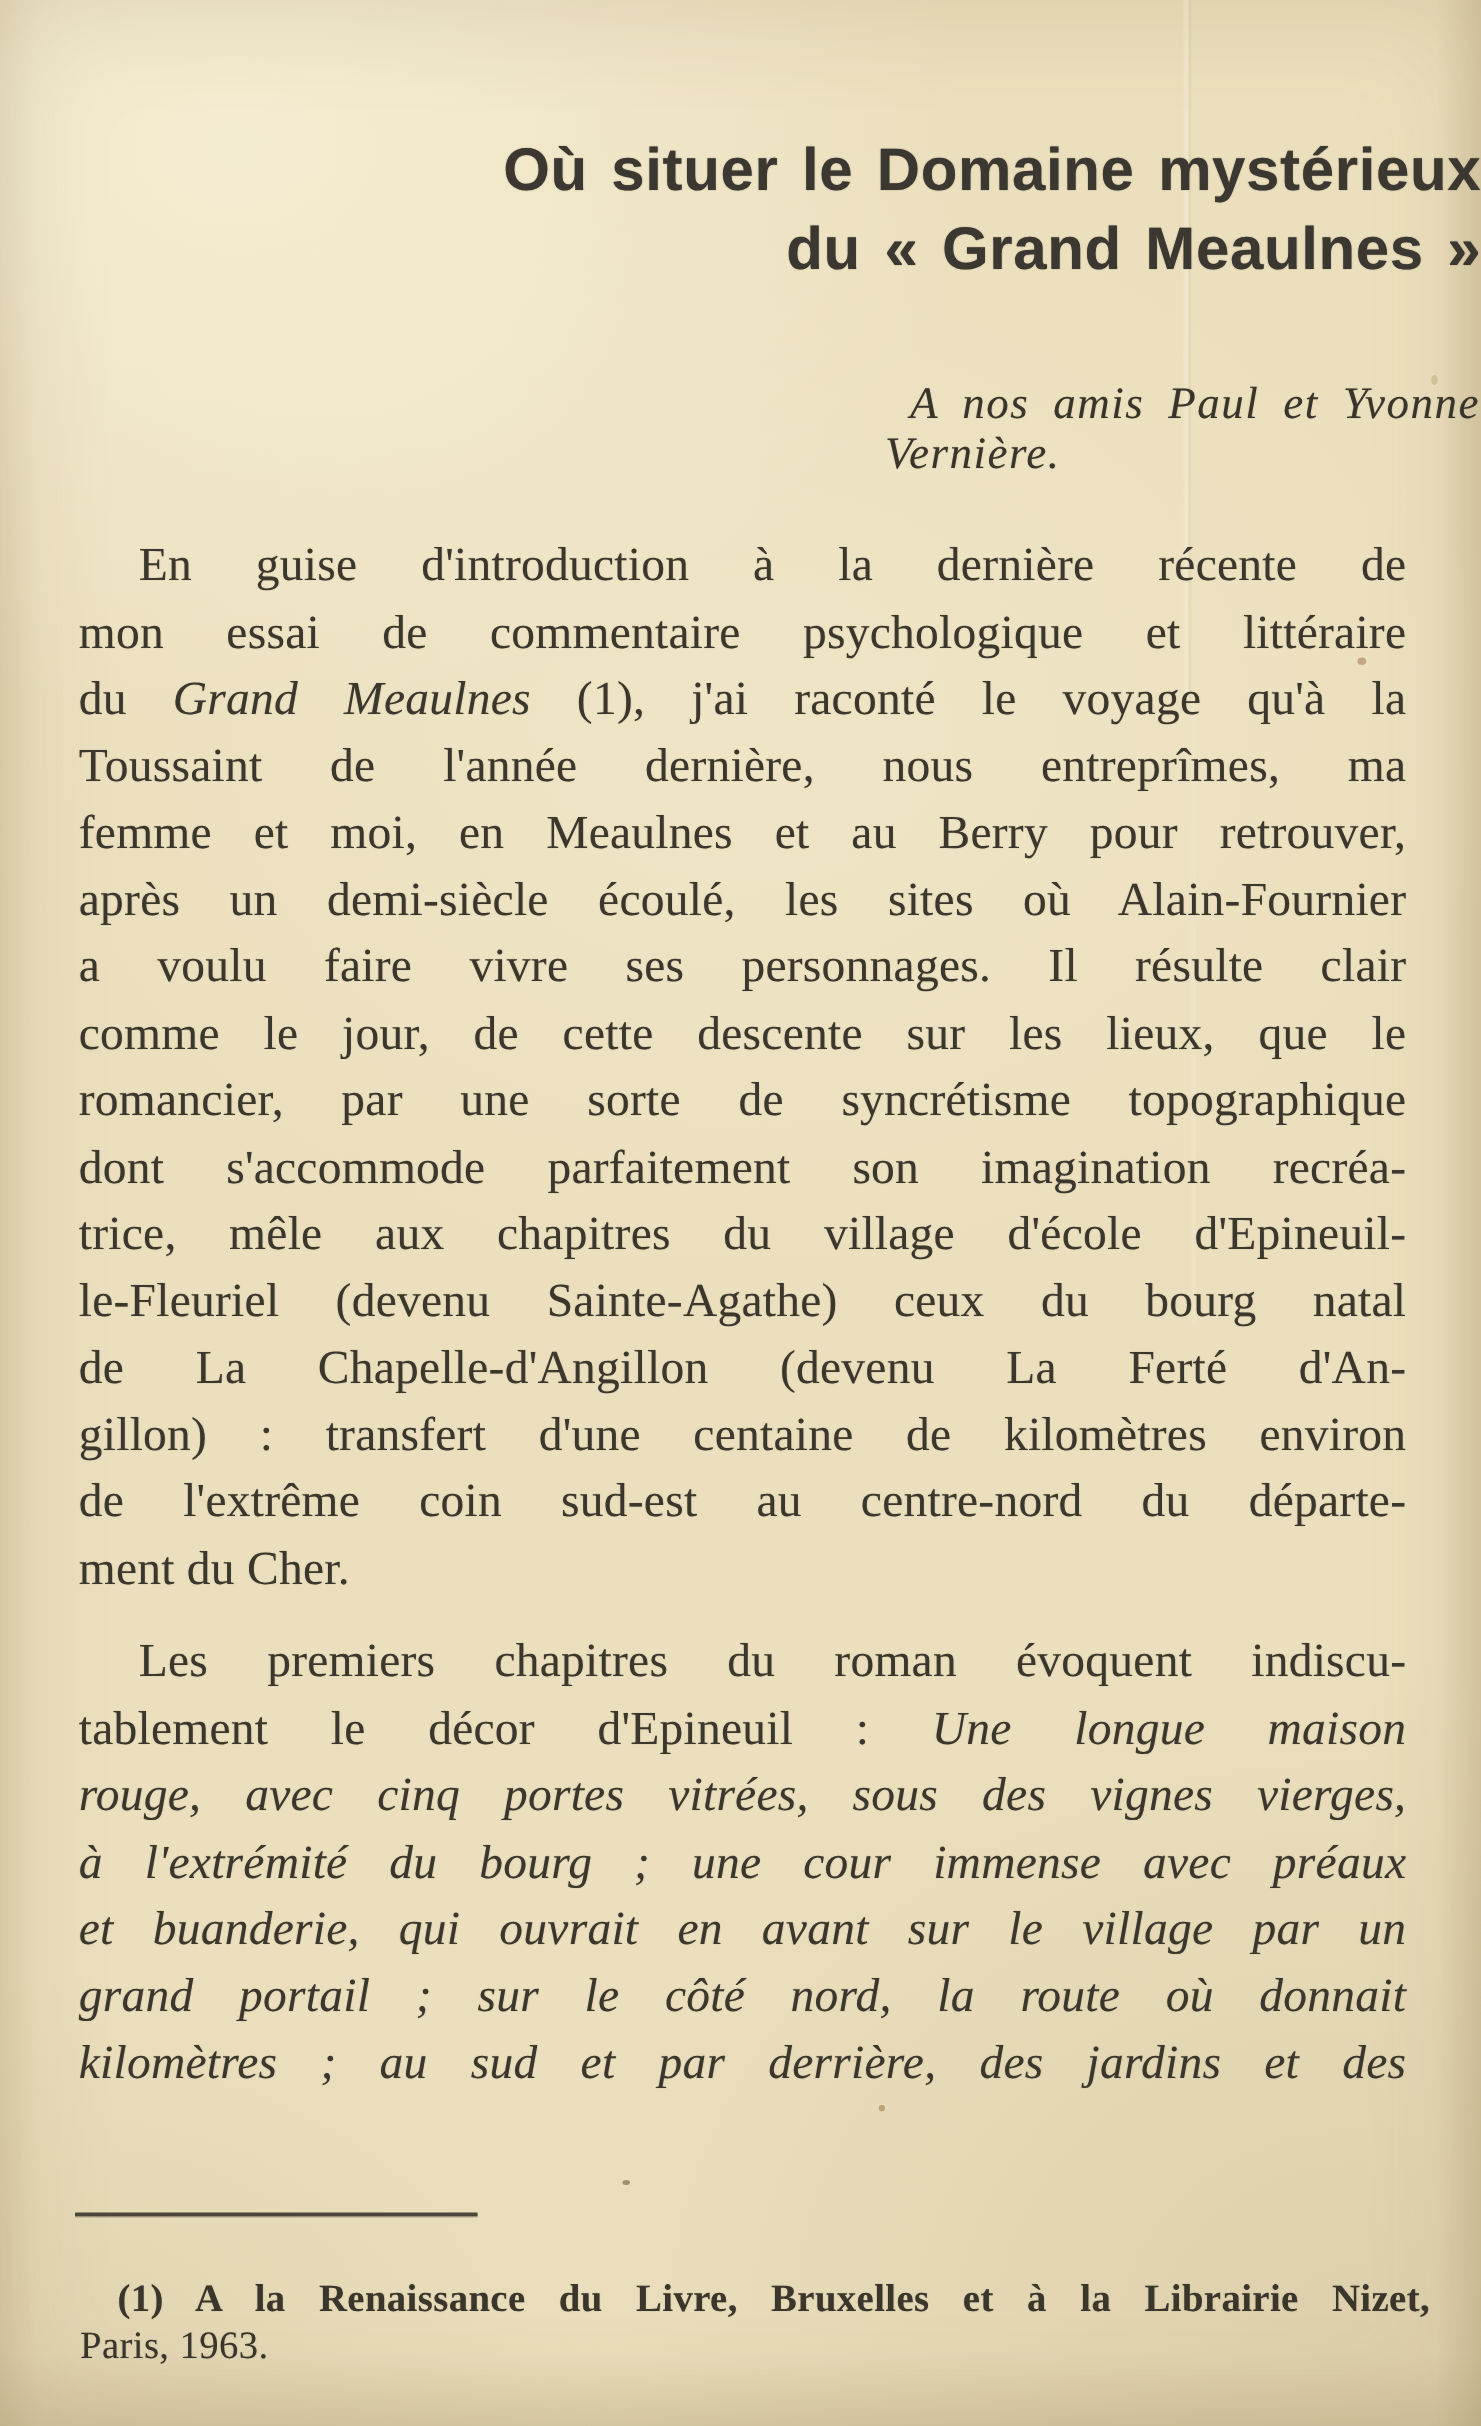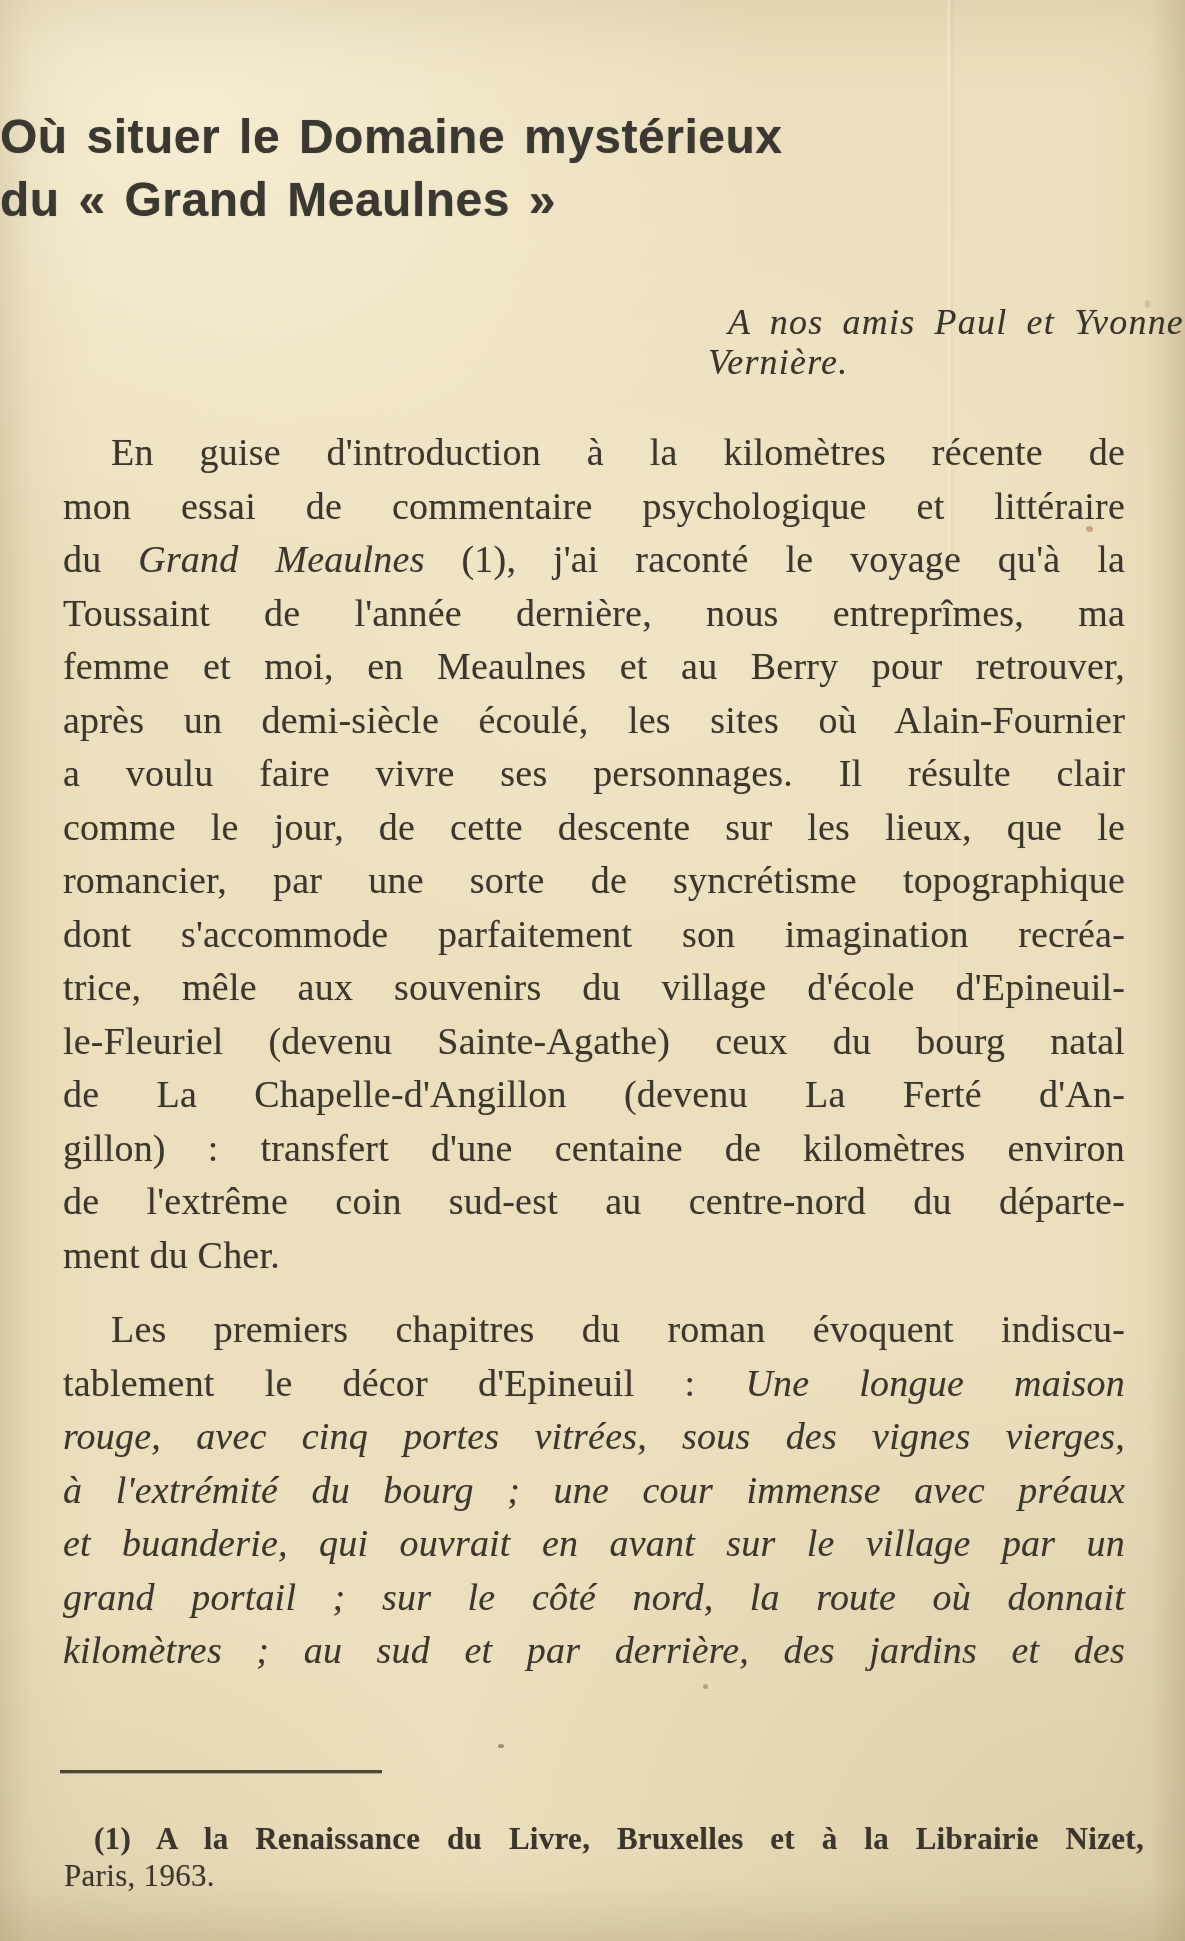--- a/index.html
+++ b/index.html
@@ -35,21 +35,21 @@
   }
 
   .speck { position:absolute; border-radius:50%; }
   .speck.s1 { left:1086px; top:526px; width:7px; height:6px; background:rgba(150,96,60,.45); }
   .speck.s2 { left:703px;  top:1684px; width:5px; height:5px; background:rgba(146,108,52,.50); }
   .speck.s3 { left:498px;  top:1744px; width:6px; height:4px; background:rgba(92,80,52,.55); }
   .speck.s4 { left:1145px; top:300px;  width:5px; height:8px; background:rgba(188,160,104,.45); }
 
   .title {
     position:absolute; top:73px; left:0; width:1185px;
-    text-align:left;
+    text-align:right;
     font-family:"Liberation Sans", sans-serif;
     font-weight:bold;
     font-size:48px; line-height:63px;
     letter-spacing:0.5px; word-spacing:5px;
     color:#3b3831;
     text-shadow: 0 0 1px rgba(52,48,40,.55);
   }
 
   .dedication {
     position:absolute; left:660px; top:302px; width:480px;
@@ -105,31 +105,31 @@
     <div class="tline">Où situer le Domaine mystérieux</div>
     <div class="tline">du « Grand Meaulnes »</div>
   </h1>
 
   <div class="dedication">
     <div class="dline ind">A nos amis Paul et Yvonne</div>
     <div class="dline">Vernière.</div>
   </div>
 
   <div class="bodypara para1">
-      <div class="line ind"><span>En guise d'introduction à la kilomètres récente de</span></div>
+      <div class="line ind"><span>En guise d'introduction à la dernière récente de</span></div>
       <div class="line"><span>mon essai de commentaire psychologique et littéraire</span></div>
       <div class="line"><span>du </span><span class="it">Grand Meaulnes</span><span> (1), j'ai raconté le voyage qu'à la</span></div>
       <div class="line"><span>Toussaint de l'année dernière, nous entreprîmes, ma</span></div>
       <div class="line"><span>femme et moi, en Meaulnes et au Berry pour retrouver,</span></div>
       <div class="line"><span>après un demi-siècle écoulé, les sites où Alain-Fournier</span></div>
       <div class="line"><span>a voulu faire vivre ses personnages. Il résulte clair</span></div>
       <div class="line"><span>comme le jour, de cette descente sur les lieux, que le</span></div>
       <div class="line"><span>romancier, par une sorte de syncrétisme topographique</span></div>
       <div class="line"><span>dont s'accommode parfaitement son imagination recréa-</span></div>
-      <div class="line"><span>trice, mêle aux souvenirs du village d'école d'Epineuil-</span></div>
+      <div class="line"><span>trice, mêle aux chapitres du village d'école d'Epineuil-</span></div>
       <div class="line"><span>le-Fleuriel (devenu Sainte-Agathe) ceux du bourg natal</span></div>
       <div class="line"><span>de La Chapelle-d'Angillon (devenu La Ferté d'An-</span></div>
       <div class="line"><span>gillon) : transfert d'une centaine de kilomètres environ</span></div>
       <div class="line"><span>de l'extrême coin sud-est au centre-nord du départe-</span></div>
       <div class="line noj"><span>ment du Cher.</span></div>
     </div>
   <div class="bodypara para2">
       <div class="line ind"><span>Les premiers chapitres du roman évoquent indiscu-</span></div>
       <div class="line"><span>tablement le décor d'Epineuil : </span><span class="it">Une longue maison</span></div>
       <div class="line"><span class="it">rouge, avec cinq portes vitrées, sous des vignes vierges,</span></div>

